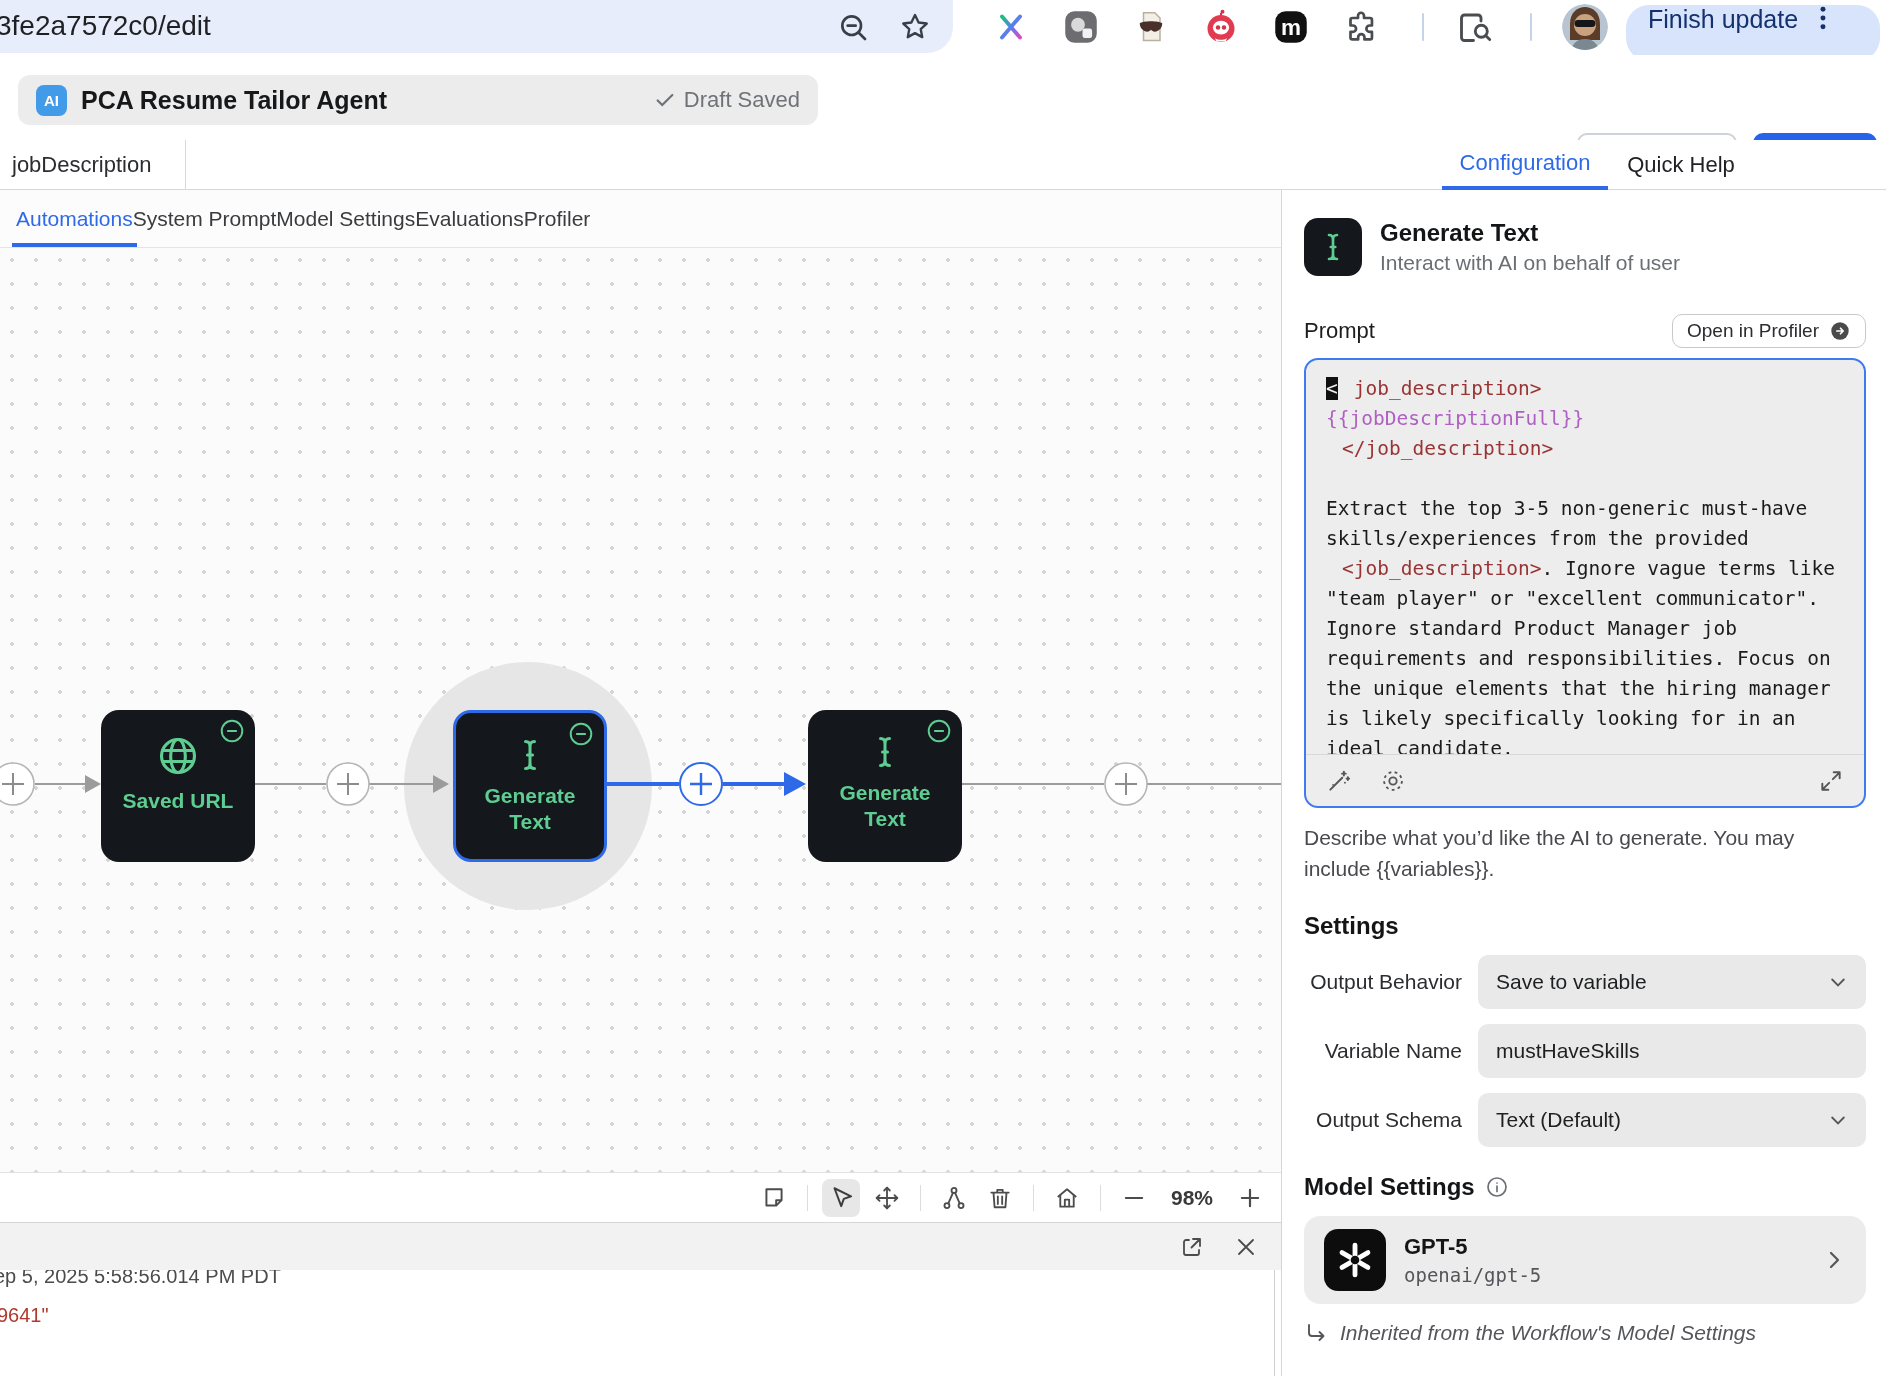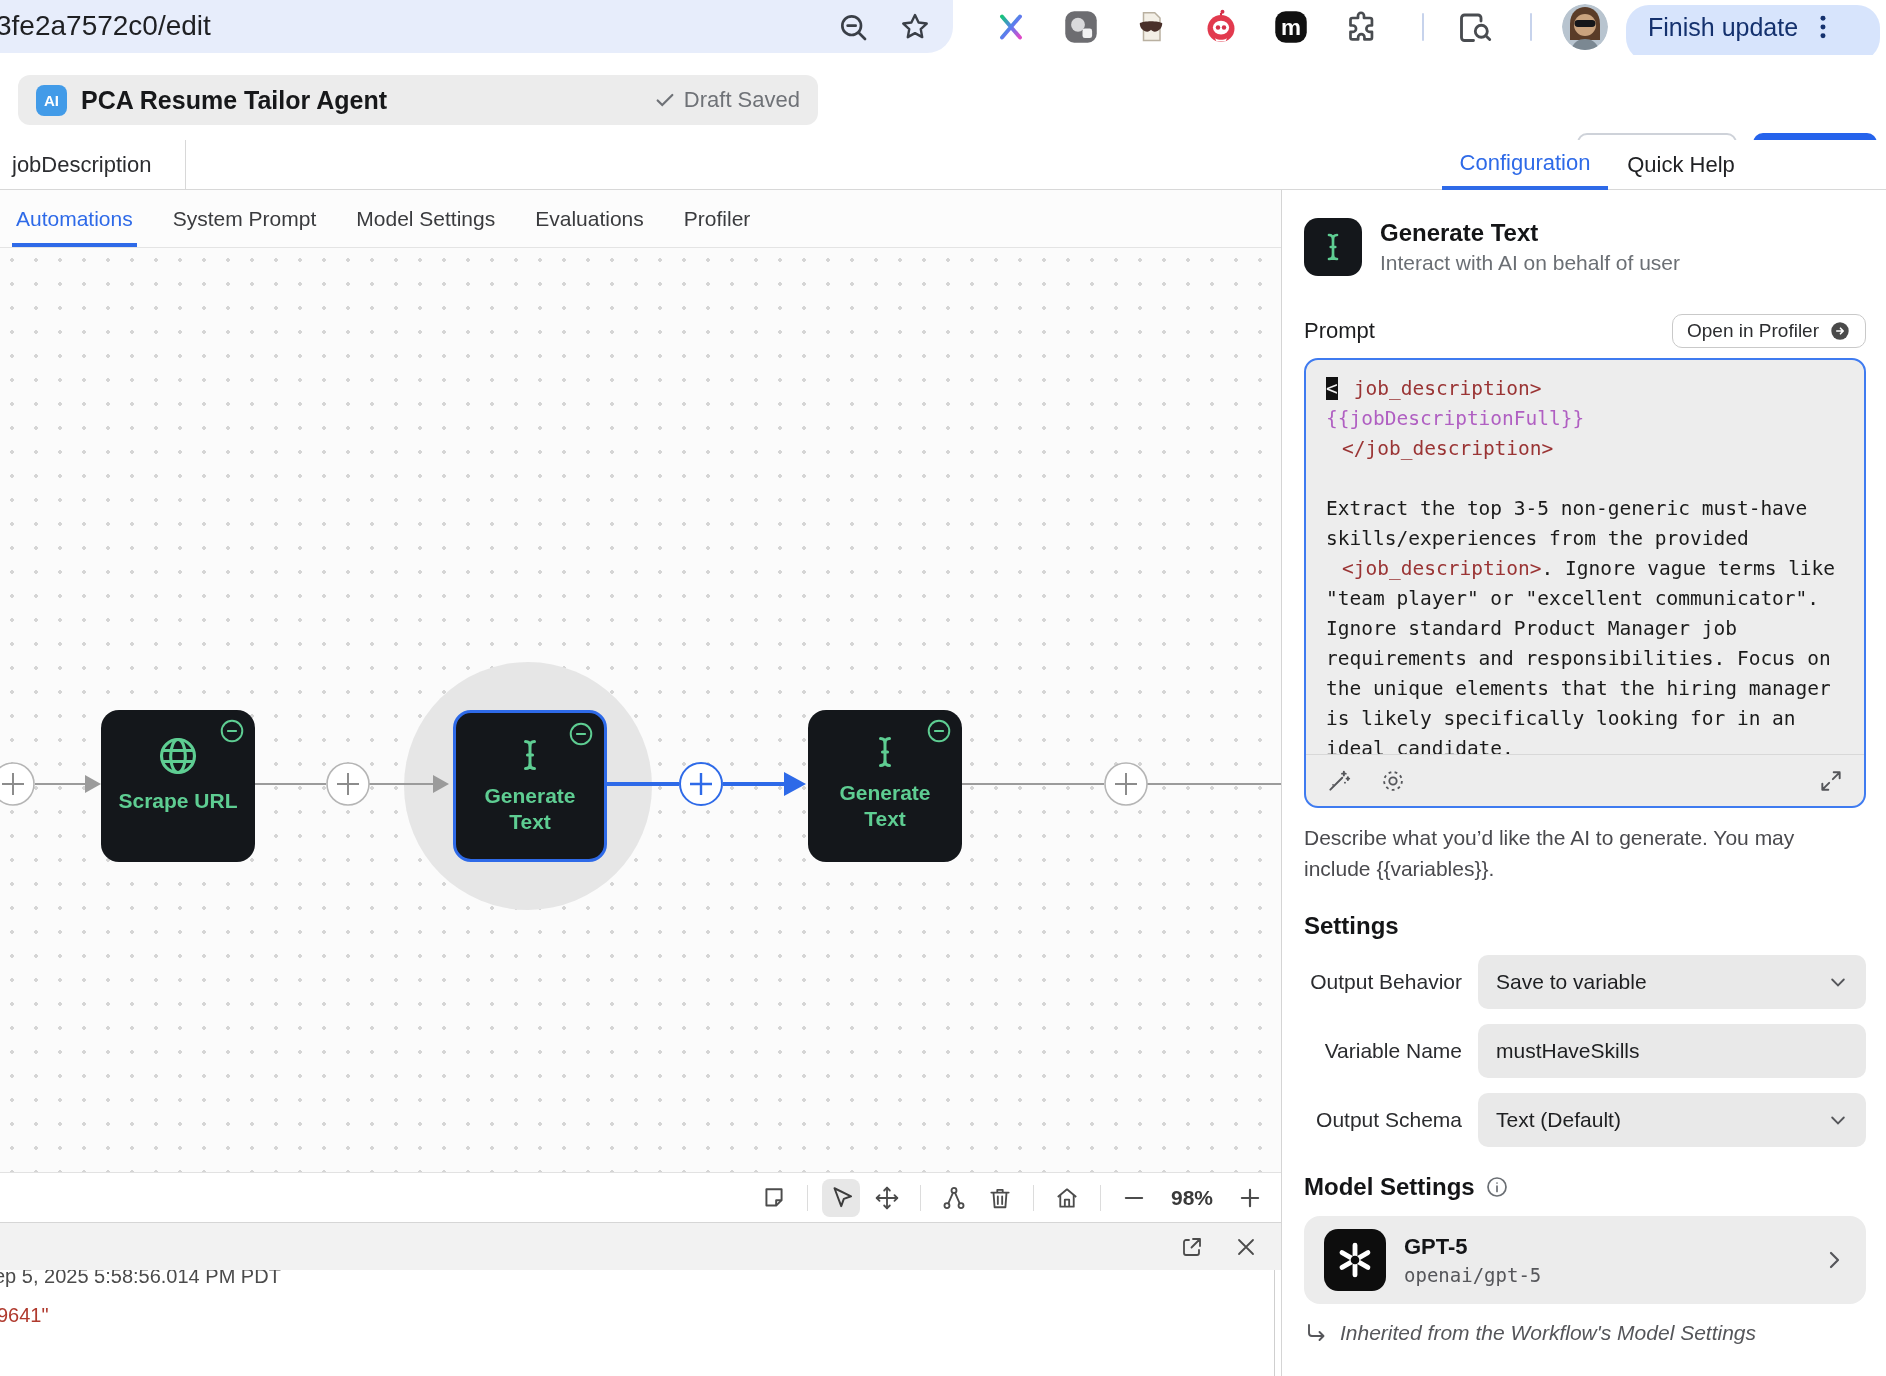--- a/index.html
+++ b/index.html
@@ -11,21 +11,21 @@
   
   .browser-bar { position:absolute; left:0; top:0; width:1886px; height:55px; background:#fff; }
   .omnibox { position:absolute; left:0; top:0; width:953px; height:53px; background:#e7edfb;
     border-radius:0 0 26px 0; }
   .url-text { position:absolute; left:-4px; top:10px; font-size:28px; color:#1f2023; white-space:nowrap; }
   .omni-icon { position:absolute; top:10px; width:34px; height:34px; display:flex; align-items:center; justify-content:center; }
   .ext-icon { position:absolute; top:8px; width:38px; height:38px; display:flex; align-items:center; justify-content:center; }
   .bar-divider { position:absolute; top:13px; width:2px; height:28px; background:#c7d3ec; border-radius:1px; }
   .avatar { position:absolute; left:1562px; top:4px; width:46px; height:46px; border-radius:50%; overflow:hidden; }
   .finish-pill { position:absolute; left:1626px; top:5px; height:56px; min-width:254px; background:#d7e4fc;
-    border-radius:23px; display:flex; align-items:center; padding:0 14px 12px 22px; gap:14px; }
+    border-radius:23px; display:flex; align-items:flex-start; padding:0 14px 12px 22px; gap:14px; }
   .finish-pill span { color:#14316e; font-size:25px; font-weight:500; white-space:nowrap; }
 
   
   .app-header { position:absolute; left:0; top:55px; width:1886px; height:85px; background:#fff; }
   .title-bar { position:absolute; left:18px; top:20px; width:800px; height:50px; background:#ececec;
     border-radius:12px; display:flex; align-items:center; padding:0 18px; gap:14px; }
   .ai-badge { width:31px; height:31px; border-radius:8px; background:#429be8; color:#fff; font-size:15px;
     font-weight:bold; display:flex; align-items:center; justify-content:center; }
   .app-title { font-size:25px; font-weight:bold; color:#17181a; flex:1; }
   .draft-status { display:flex; align-items:center; gap:8px; color:#6f7277; font-size:22px; }
@@ -40,21 +40,21 @@
     border-bottom:1px solid #d8d8d8; }
   .wf-tab { position:absolute; left:0; top:0; width:186px; height:50px; border-right:1px solid #d8d8d8;
     display:flex; align-items:center; padding-left:12px; font-size:22px; color:#2c2d30; }
   .rtab { position:absolute; top:0; height:50px; display:flex; align-items:center; justify-content:center;
     font-size:22px; cursor:pointer; }
   .rtab.active { color:#2e6ae8; border-bottom:4px solid #2e6ae8; }
   .rtab.idle { color:#202124; }
 
   
   .subtab-row { position:absolute; left:0; top:190px; width:1281px; height:58px; background:#fcfcfc;
-    border-bottom:1px solid #e4e4e4; display:flex; align-items:stretch; gap:40px; padding-left:16px; }
+    border-bottom:1px solid #e4e4e4; display:flex; align-items:stretch; padding-left:16px; }
   .subtab { display:flex; align-items:center; font-size:21px; color:#3a3b3e; cursor:pointer; position:relative; }
   .subtab.active { color:#2e6ae8; }
   .subtab.active::after { content:""; position:absolute; left:-4px; right:-4px; bottom:0; height:4px; background:#2e6ae8; }
 
   
   .canvas { position:absolute; left:0; top:248px; width:1281px; height:924px; background:#fbfbfb;
     background-image:radial-gradient(#d5d5d5 1.7px, transparent 1.8px); background-size:24px 24px;
     overflow:hidden; }
   .flow-svg { position:absolute; left:0; top:0; }
   .halo { position:absolute; left:404px; top:414px; width:248px; height:248px; border-radius:50%; background:#e6e6e6; }
@@ -306,21 +306,21 @@
         <svg width="26" height="26" viewBox="0 0 24 24" fill="none" stroke="#5ecd92" stroke-width="1.8">
           <circle cx="12" cy="12" r="9.5"></circle>
             <path d="M7.5 12h9"></path>
         </svg>
       </div>
       <svg width="44" height="44" viewBox="0 0 24 24" fill="none" stroke="#5ecd92" stroke-width="1.7">
         <circle cx="12" cy="12" r="9"></circle>
           <ellipse cx="12" cy="12" rx="4" ry="9"></ellipse>
         <path d="M3.6 9h16.8M3.6 15h16.8"></path>
       </svg>
-      <div class="node-label" style="white-space:nowrap">Scrape URL</div>
+      <div class="node-label" style="white-space:nowrap">Saved URL</div>
     </div>
 
     <div class="node selected" style="left:453px">
       <div class="node-minus">
         <svg width="26" height="26" viewBox="0 0 24 24" fill="none" stroke="#5ecd92" stroke-width="1.8">
           <circle cx="12" cy="12" r="9.5"></circle>
             <path d="M7.5 12h9"></path>
         </svg>
       </div>
       <svg width="36" height="36" viewBox="0 0 24 24" fill="none" stroke="#5ecd92" stroke-width="2" stroke-linecap="round">

